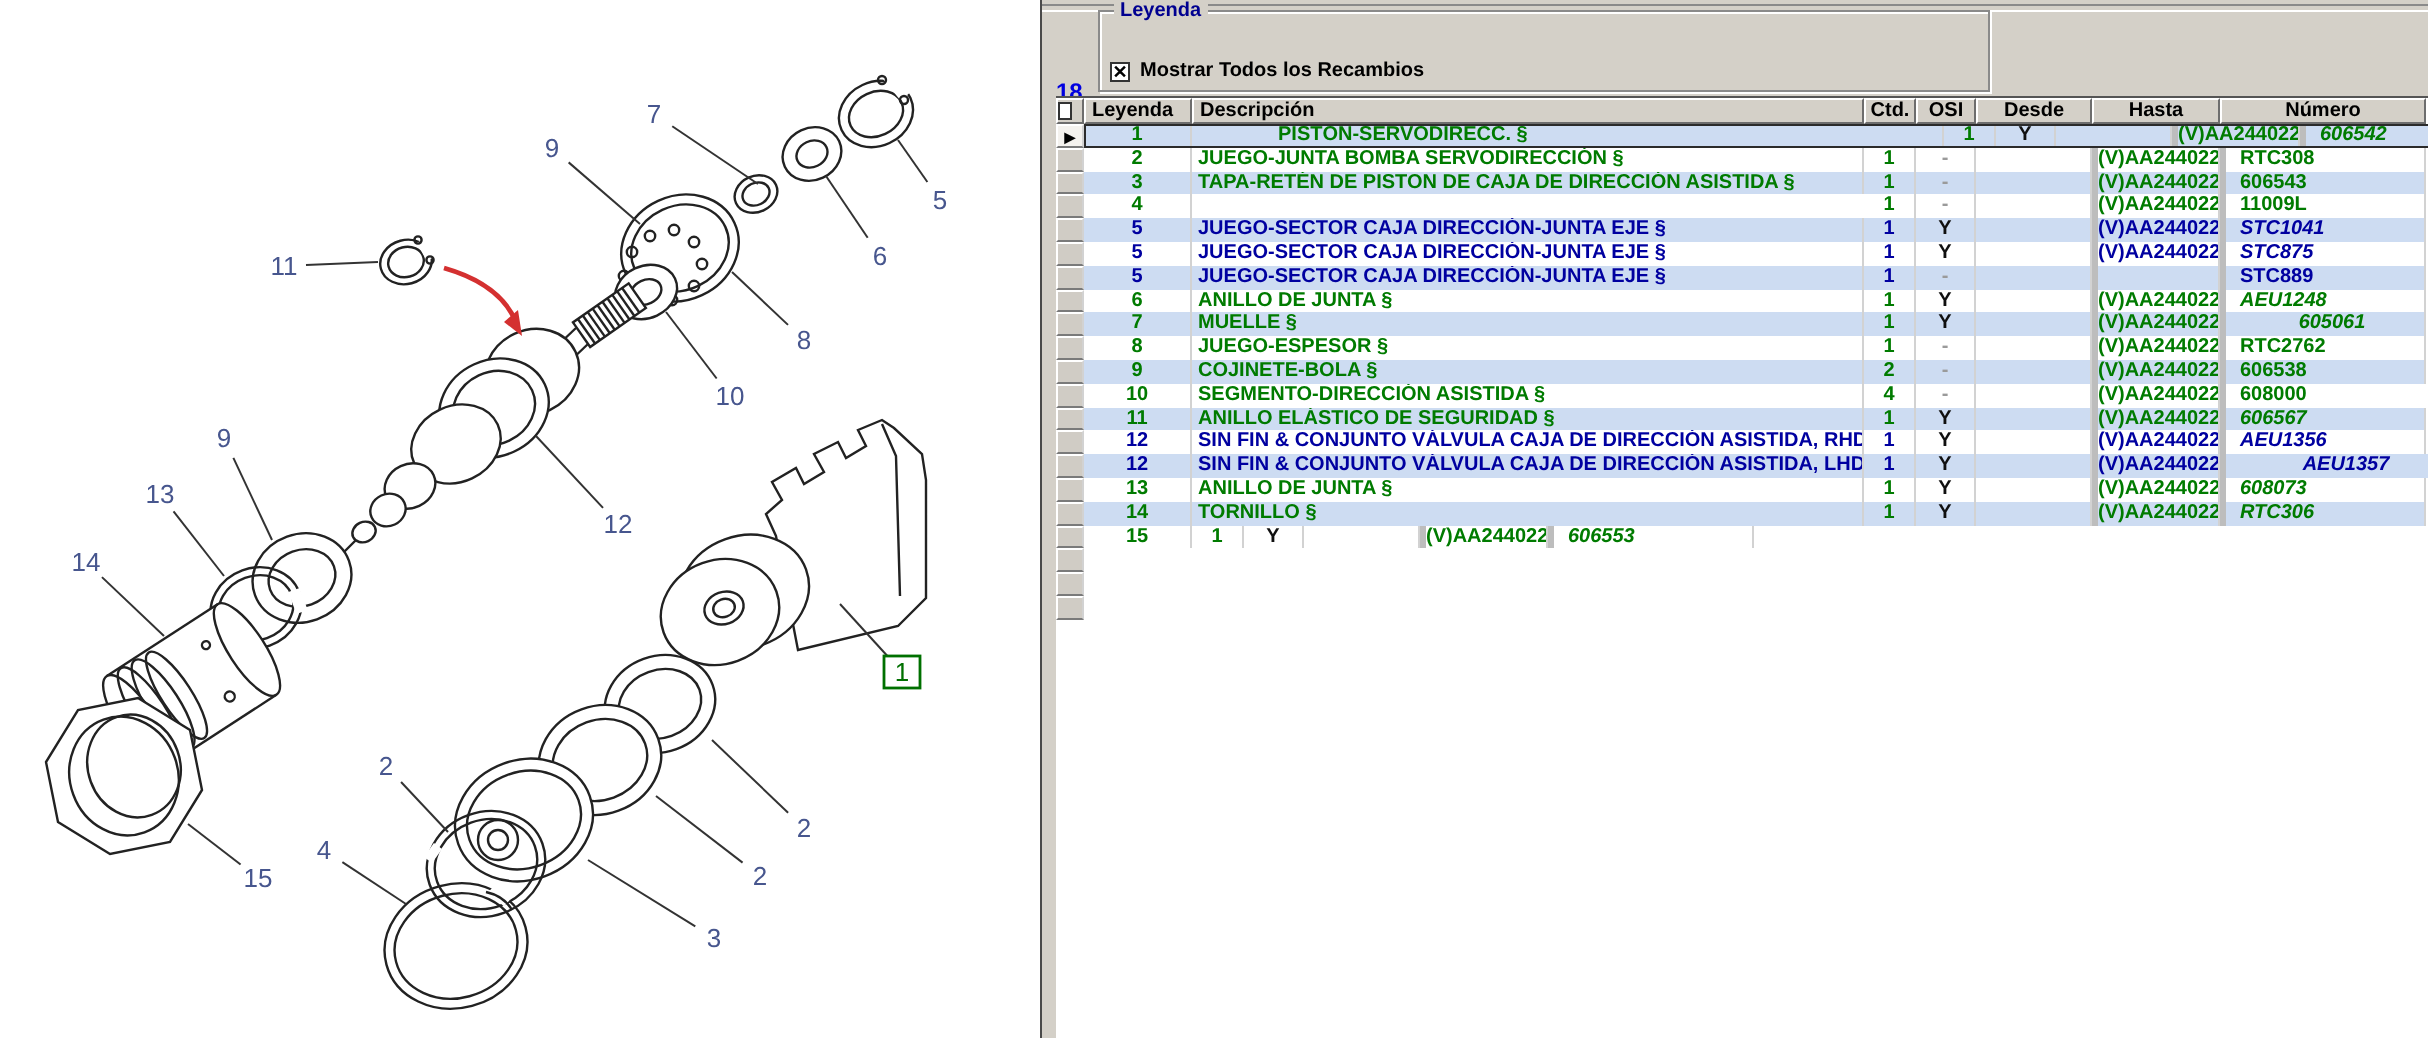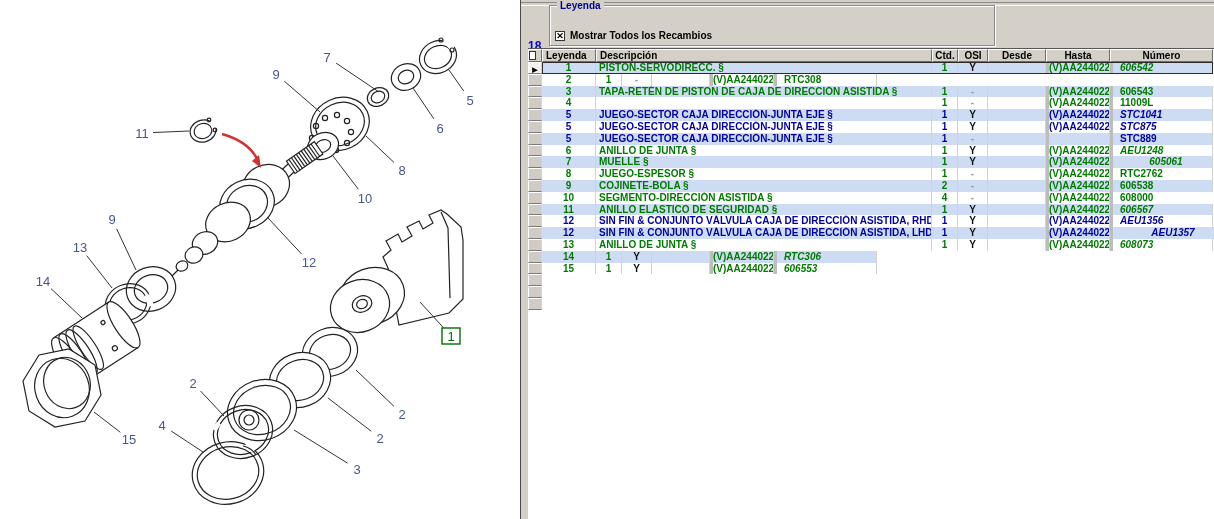--- a/index.html
+++ b/index.html
@@ -254,32 +254,33 @@
           <div class="cell t-center" style="width: 26px;">Ctd.</div>
           <div class="cell t-center" style="width: 30px;">OSI</div>
           <div class="cell t-center" style="width: 58px;">Desde</div>
           <div class="cell t-center" style="width: 64px;">Hasta</div>
           <div class="cell t-center" style="width: 103px;">Número</div>
         </div>
         <div class="row drow">
           <div class="cell c-gutter sel" style="width: 14px;"><span class="tri">▶</span></div>
           <div class="rowcontent sel" style="background: rgb(205, 220, 242);">
             <div class="cell t-center" style="width: 54px; color: rgb(0, 123, 0);">1</div>
-            <div class="cell pad-l" style="width: 336px; color: rgb(0, 123, 0);">PISTÓN-SERVODIRECC. §</div>
+            <div class="cell pad-l" style="width: 336px; color: rgb(0, 123, 0); margin-left: 40px;">PISTÓN-SERVODIRECC. §</div>
             <div class="cell t-center" style="width: 26px; color: rgb(0, 123, 0);">1</div>
             <div class="cell t-center" style="width: 30px; color: rgb(16, 16, 16);">Y</div>
             <div class="cell t-center" style="width: 58px; color: rgb(0, 123, 0);"></div>
             <div class="cell t-right c-hasta" style="width: 64px; color: rgb(0, 123, 0);">(V)AA244022</div>
             <div class="cell c-numero numero-italic" style="width: 103px; color: rgb(0, 123, 0);">606542</div>
           </div>
         </div>
         <div class="row drow">
           <div class="cell c-gutter" style="width: 14px;"></div>
           <div class="rowcontent" style="background: rgb(255, 255, 255);">
             <div class="cell t-center" style="width: 54px; color: rgb(0, 123, 0);">2</div>
+            <div class="cell pad-l" style="width: 336px; color: rgb(0, 123, 0);">JUEGO-JUNTA BOMBA SERVODIRECCIÓN §</div>
             <div class="cell t-center" style="width: 26px; color: rgb(0, 123, 0);">1</div>
             <div class="cell t-center" style="width: 30px; color: rgb(154, 154, 154);">-</div>
             <div class="cell t-center" style="width: 58px; color: rgb(0, 123, 0);"></div>
             <div class="cell t-right c-hasta" style="width: 64px; color: rgb(0, 123, 0);">(V)AA244022</div>
             <div class="cell c-numero" style="width: 103px; color: rgb(0, 123, 0);">RTC308</div>
           </div>
         </div>
         <div class="row drow">
           <div class="cell c-gutter" style="width: 14px;"></div>
           <div class="rowcontent" style="background: rgb(205, 220, 242);">
@@ -445,20 +446,21 @@
             <div class="cell t-center" style="width: 30px; color: rgb(16, 16, 16);">Y</div>
             <div class="cell t-center" style="width: 58px; color: rgb(0, 123, 0);"></div>
             <div class="cell t-right c-hasta" style="width: 64px; color: rgb(0, 123, 0);">(V)AA244022</div>
             <div class="cell c-numero numero-italic" style="width: 103px; color: rgb(0, 123, 0);">608073</div>
           </div>
         </div>
         <div class="row drow">
           <div class="cell c-gutter" style="width: 14px;"></div>
           <div class="rowcontent" style="background: rgb(205, 220, 242);">
             <div class="cell t-center" style="width: 54px; color: rgb(0, 123, 0);">14</div>
+            <div class="cell pad-l" style="width: 336px; color: rgb(0, 123, 0);">TORNILLO §</div>
             <div class="cell t-center" style="width: 26px; color: rgb(0, 123, 0);">1</div>
             <div class="cell t-center" style="width: 30px; color: rgb(16, 16, 16);">Y</div>
             <div class="cell t-center" style="width: 58px; color: rgb(0, 123, 0);"></div>
             <div class="cell t-right c-hasta" style="width: 64px; color: rgb(0, 123, 0);">(V)AA244022</div>
             <div class="cell c-numero numero-italic" style="width: 103px; color: rgb(0, 123, 0);">RTC306</div>
           </div>
         </div>
         <div class="row drow">
           <div class="cell c-gutter" style="width: 14px;"></div>
           <div class="rowcontent" style="background: rgb(255, 255, 255);">

